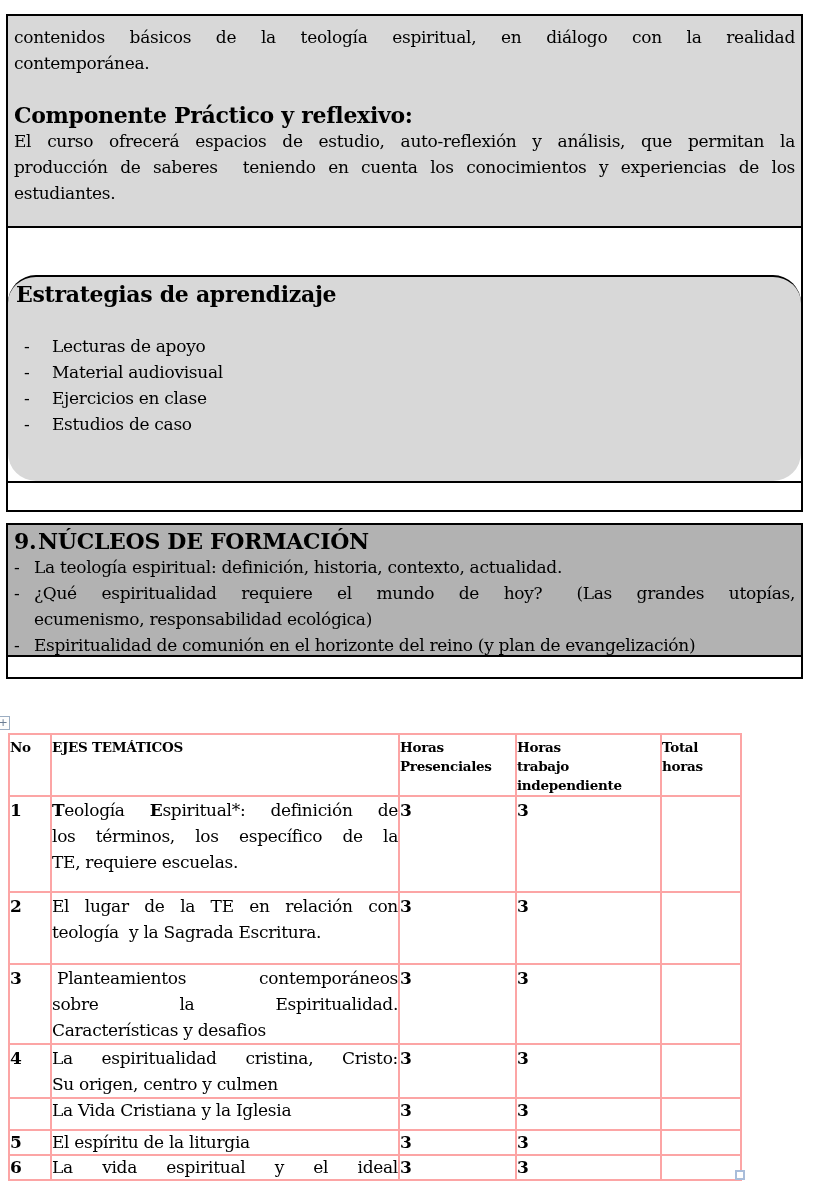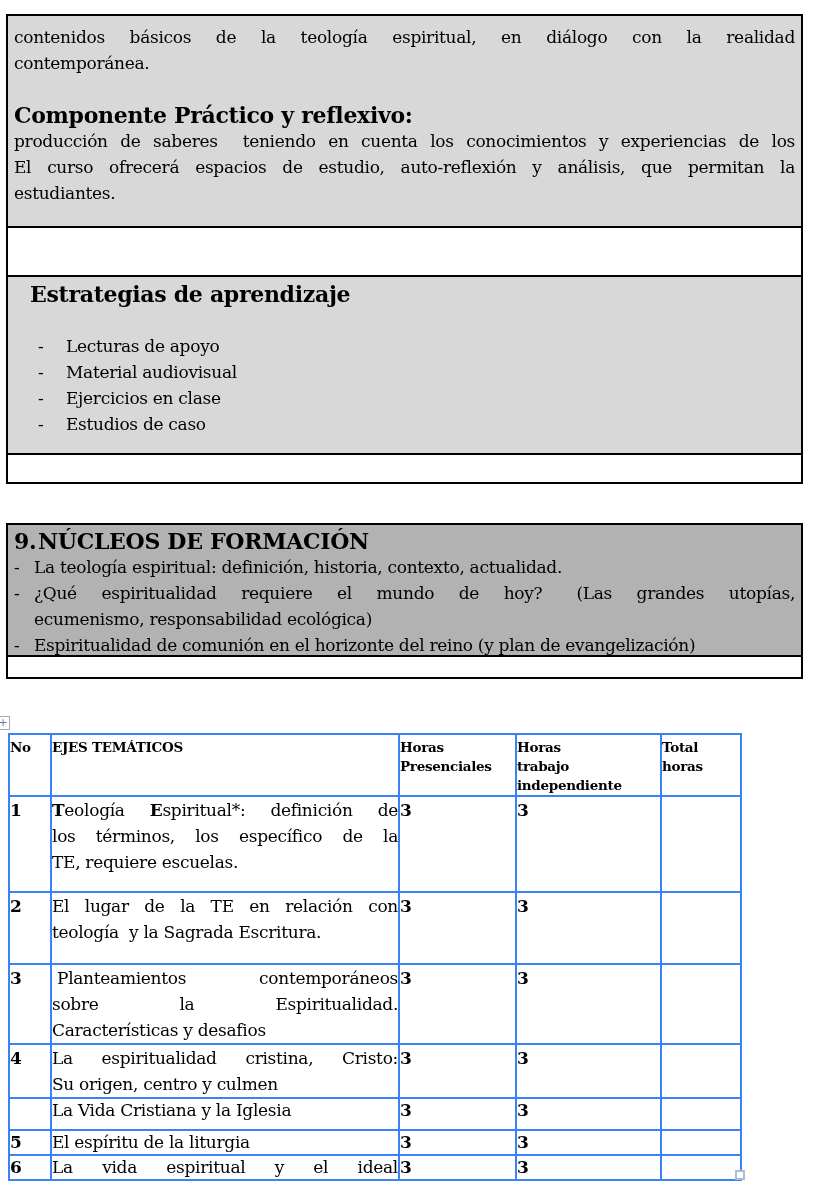--- a/index.html
+++ b/index.html
@@ -10,39 +10,39 @@
   }
   .tblock{position:absolute;box-sizing:border-box;border:2px solid #000;background:#fff;}
   #t1{left:6px;top:1px;width:797px;margin-top:13px;}
   #t2{left:6px;top:523px;width:797px;}
   .cell{box-sizing:border-box;}
   .gray{background:#d8d8d8;}
   .dgray{background:#b2b2b2;}
   .bt{border-top:2px solid #000;}
   #t1-c1{height:210px;padding:8px 6px 0 6px;}
   #t1-c2{height:49px;background:#fff;}
-  #t1-c3{height:178px;padding:4px 6px 0 22px;}
+  #t1-c3{height:206px;padding:4px 6px 0 8px;border-radius:28px;}
   #t1-c4{height:29px;background:#fff;}
   #t2-c1{height:130px;padding:3px 6px 0 6px;}
   #t2-c2{height:22px;background:#fff;}
   .ln{white-space:pre-wrap;line-height:26px;min-height:26px;}
   .jl{text-align:justify;text-align-last:justify;}
   .bold{font-weight:bold;}
   .hsize{font-size:22px;}
   .blank{height:26px;}
   .li{position:relative;padding-left:36px;line-height:26px;}
   .li .dash{position:absolute;left:8px;top:0;}
   .li2{position:relative;padding-left:20px;line-height:26px;}
   .li2 .dash{position:absolute;left:0;top:0;}
   .nhead{position:relative;padding-left:24px;line-height:26px;}
   .nhead .num{position:absolute;left:0;top:0;}
   .tab{display:inline-block;width:34px;}
   
   #t3{position:absolute;left:8px;top:733px;width:732px;border-collapse:collapse;table-layout:fixed;}
-  #t3 th,#t3 td{border:2px solid #3b82f6;vertical-align:top;padding:0;background:#fff;}
+  #t3 th,#t3 td{border:2px solid #fca5a5;vertical-align:top;padding:0;background:#fff;}
   #t3 th{font-size:13.5px;line-height:19px;text-align:left;font-weight:bold;padding-top:3px;}
   #t3 td{font-size:17px;line-height:26px;}
   #t3 .short td{line-height:23px;}
   th.h-no,td.c-no{padding-left:8px;font-weight:bold;}
   th.h-ejes{padding-left:12px;}
   td.c-ejes{padding-left:10px;padding-right:8px;}
   th.h-hp{padding-left:9px;}  td.c-hp{padding-left:9px;font-weight:bold;}
   th.h-hti{padding-left:11px;} td.c-hti{padding-left:11px;font-weight:bold;}
   th.h-th{padding-left:11px;}  td.c-th{padding-left:11px;}
   .indent1{text-indent:5px;}
@@ -57,22 +57,22 @@
 <body>
 
 <div>
 
   <div id="t1" class="tblock">
     <div id="t1-c1" class="cell gray">
       <div class="ln jl">contenidos básicos de la teología espiritual, en diálogo con la realidad</div>
       <div class="ln">contemporánea.</div>
       <div class="blank"></div>
       <div class="ln bold hsize">Componente Práctico y reflexivo:</div>
+      <div class="ln jl">El curso ofrecerá espacios de estudio, auto-reflexión y análisis, que permitan la</div>
       <div class="ln jl">producción de saberes  teniendo en cuenta los conocimientos y experiencias de los</div>
-      <div class="ln jl">El curso ofrecerá espacios de estudio, auto-reflexión y análisis, que permitan la</div>
       <div class="ln">estudiantes.</div>
     </div>
     <div id="t1-c2" class="cell bt"></div>
     <div id="t1-c3" class="cell gray bt">
       <div class="ln bold hsize">Estrategias de aprendizaje</div>
       <div class="blank"></div>
       <div class="li">
         <span class="dash">-</span>
         <span>Lecturas de apoyo</span>
       </div>

